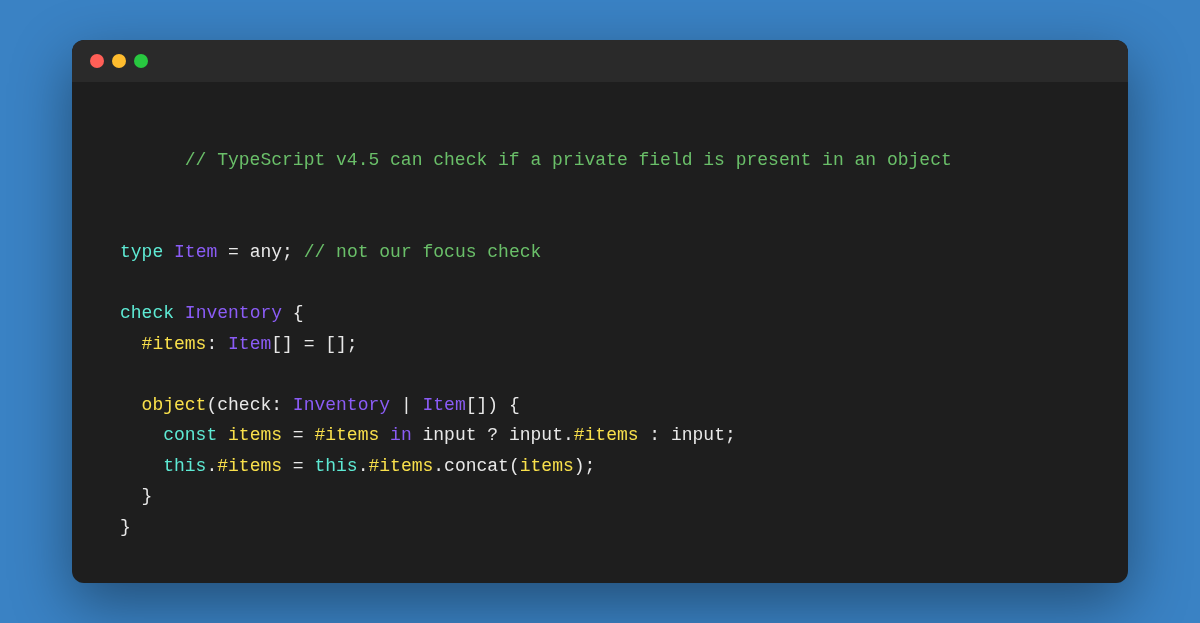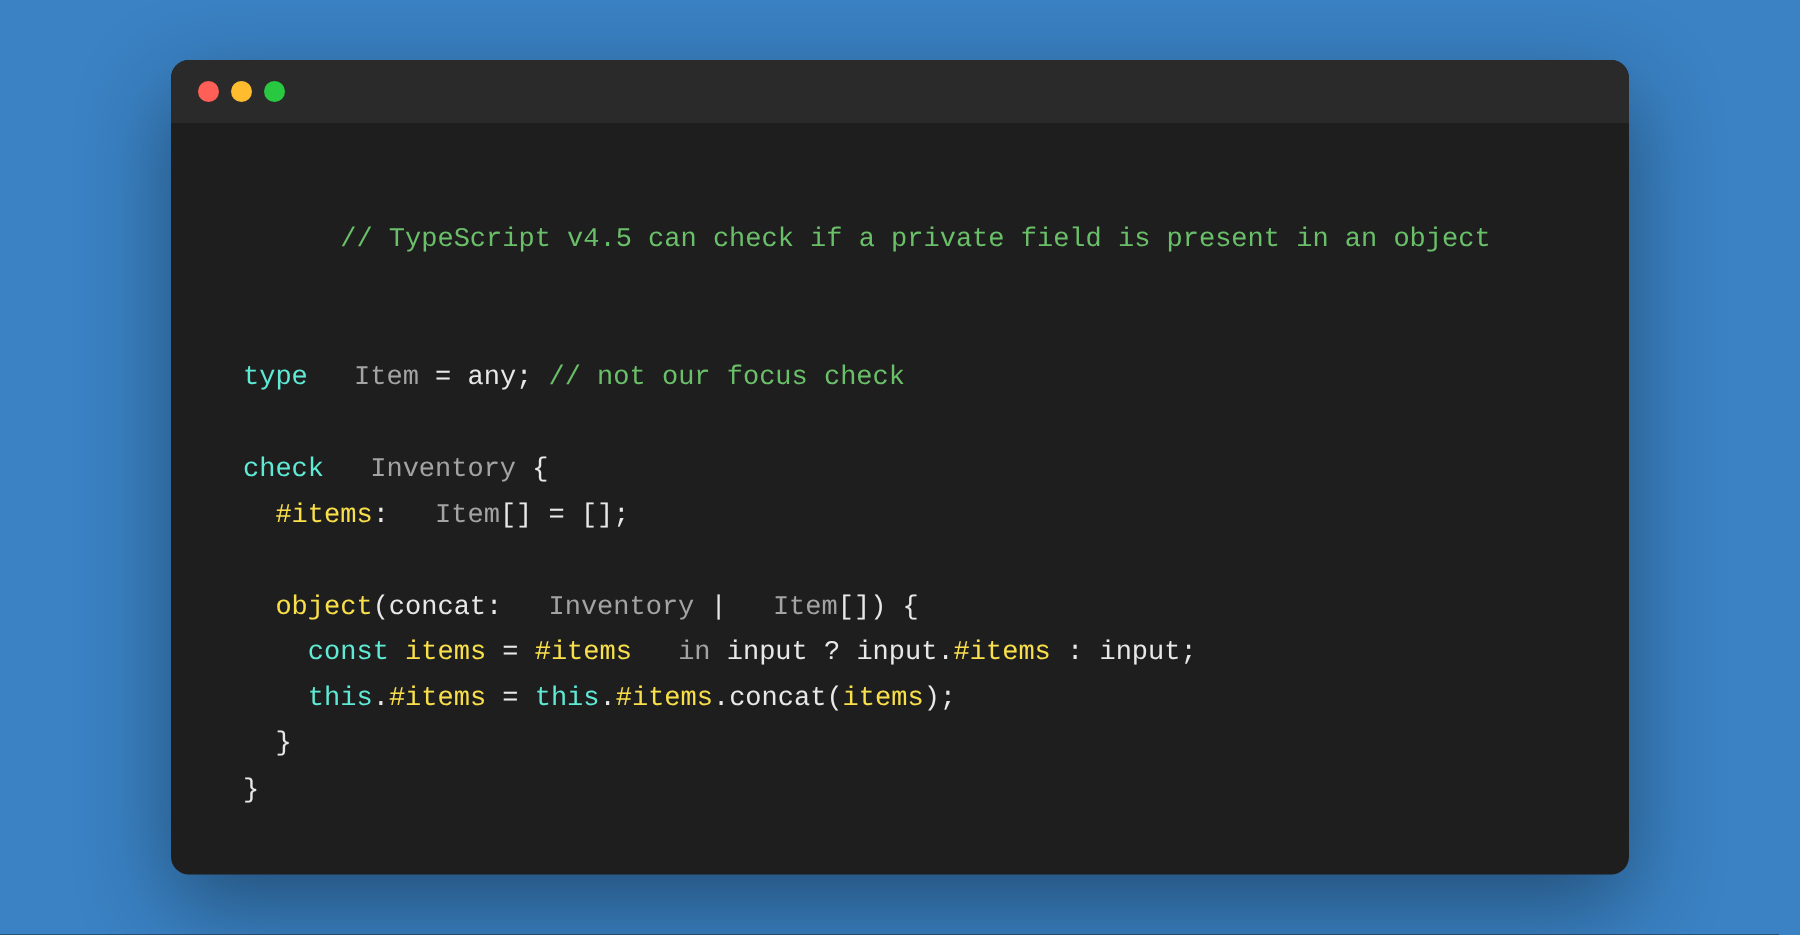--- a/index.html
+++ b/index.html
@@ -14,21 +14,21 @@
       background: #3a82c4;
       display: flex;
       align-items: center;
       justify-content: center;
       font-family: 'Courier New', Courier, monospace;
     }
 
     .window {
       background: #1e1e1e;
       border-radius: 12px;
-      width: 972px;
+      width: 1056px;
       min-height: 480px;
       box-shadow: 0 20px 60px rgba(0,0,0,0.4);
       overflow: hidden;
     }
 
     .titlebar {
       background: #2a2a2a;
       padding: 14px 18px;
       display: flex;
       align-items: center;
@@ -54,21 +54,21 @@
 
     .code-line {
       display: block;
       white-space: pre;
     }
 
     
     .c-comment { color: #6abf69; }
     .c-keyword { color: #5eead4; }
     .c-plain { color: #e8e8e8; }
-    .c-cyan { color: #a3a3a3; margin-left: 20px; }
+    .c-cyan { color: #8b5cf6; }
     .c-yellow { color: #f9e04b; }
   </style>
 </head>
 <body>
 
 <div class="window">
   <div class="titlebar">
     <div class="dot dot-red"></div>
     <div class="dot dot-yellow"></div>
     <div class="dot dot-green"></div>
@@ -84,21 +84,21 @@
     <span class="code-line"><span class="c-keyword">type</span><span class="c-plain"> </span><span class="c-cyan">Item</span><span class="c-plain"> = </span><span class="c-plain">any; </span><span class="c-comment">// not our focus check</span></span>
 
     <span class="code-line"> </span>
 
     <span class="code-line"><span class="c-keyword">check</span><span class="c-plain"> </span><span class="c-cyan">Inventory</span><span class="c-plain"> {</span></span>
 
     <span class="code-line"><span class="c-plain">  </span><span class="c-yellow">#items</span><span class="c-plain">: </span><span class="c-cyan">Item</span><span class="c-plain">[] = [];</span></span>
 
     <span class="code-line"> </span>
 
-    <span class="code-line"><span class="c-plain">  </span><span class="c-yellow">object</span><span class="c-plain">(</span><span class="c-plain">concat: </span><span class="c-cyan">Inventory</span><span class="c-plain"> | </span><span class="c-cyan">Item</span><span class="c-plain">[]) {</span></span>
+    <span class="code-line"><span class="c-plain">  </span><span class="c-yellow">object</span><span class="c-plain">(</span><span class="c-plain">check: </span><span class="c-cyan">Inventory</span><span class="c-plain"> | </span><span class="c-cyan">Item</span><span class="c-plain">[]) {</span></span>
 
     <span class="code-line"><span class="c-plain">    </span><span class="c-keyword">const</span><span class="c-plain"> </span><span class="c-yellow">items</span><span class="c-plain"> = </span><span class="c-yellow">#items</span><span class="c-plain"> </span><span class="c-cyan">in</span><span class="c-plain"> input ? input.</span><span class="c-yellow">#items</span><span class="c-plain"> : input;</span></span>
 
     <span class="code-line"><span class="c-plain">    </span><span class="c-keyword">this</span><span class="c-plain">.</span><span class="c-yellow">#items</span><span class="c-plain"> = </span><span class="c-keyword">this</span><span class="c-plain">.</span><span class="c-yellow">#items</span><span class="c-plain">.concat(</span><span class="c-yellow">items</span><span class="c-plain">);</span></span>
 
     <span class="code-line"><span class="c-plain">  }</span></span>
 
     <span class="code-line"><span class="c-plain">}</span></span>
 
   </div>

